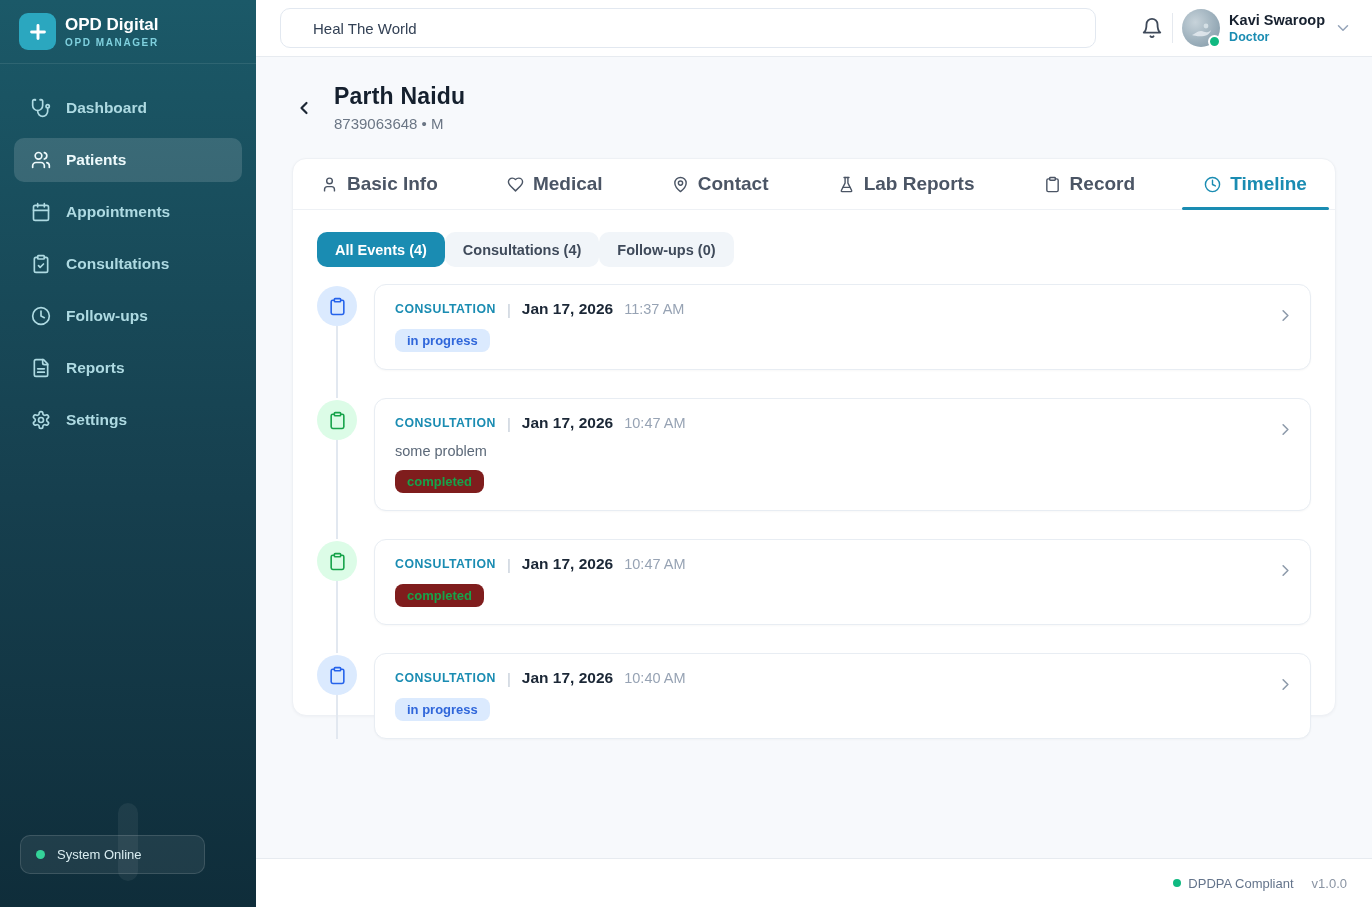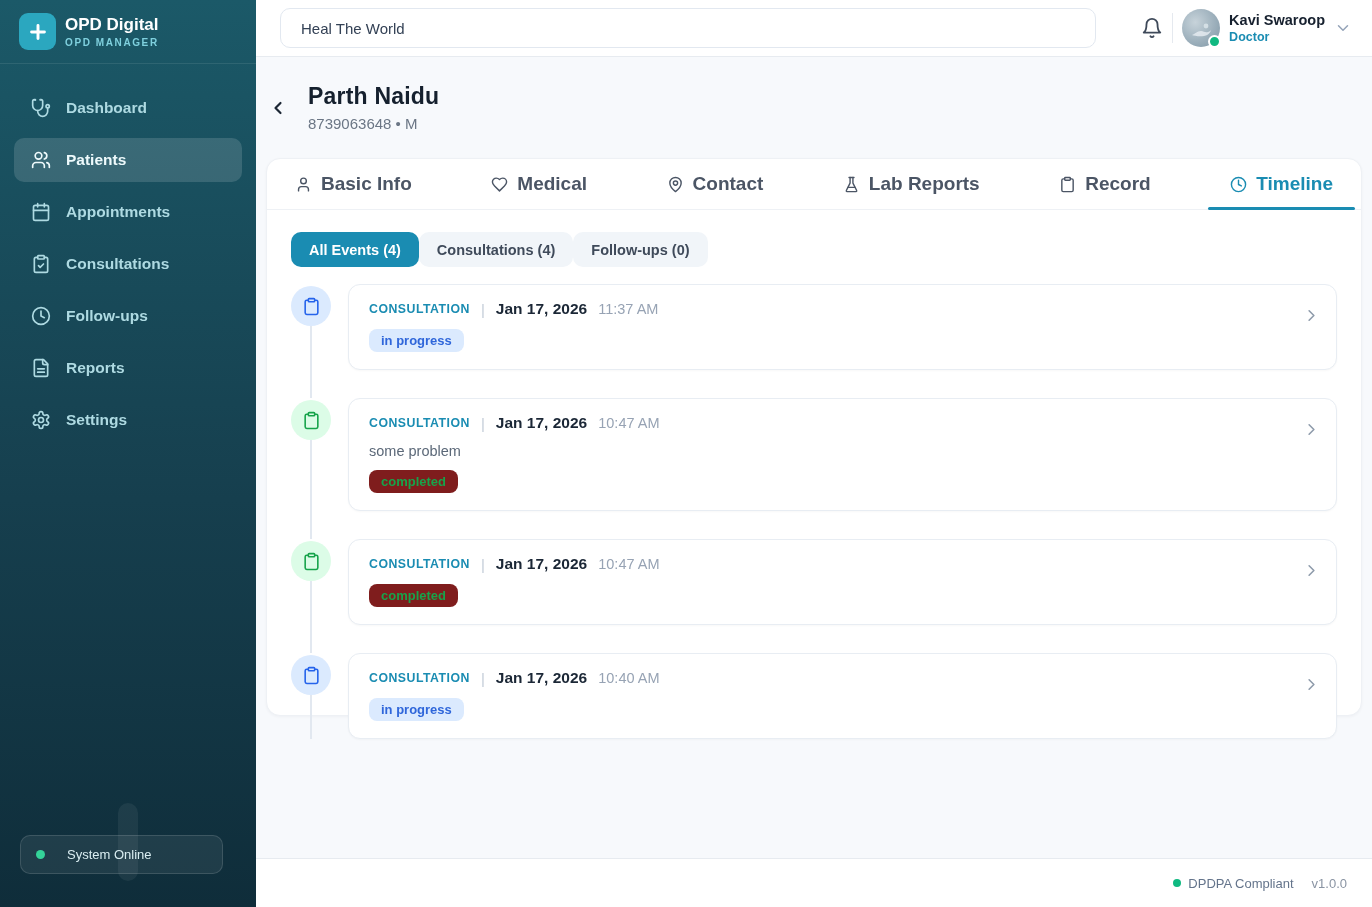--- a/index.html
+++ b/index.html
@@ -10,41 +10,41 @@
   .sidebar { width:256px; flex:none; background:linear-gradient(180deg,#1b5968 0%,#163f4e 55%,#0f2d3a 100%); position:relative; color:#b4dde5; }
   .side-header { height:64px; display:flex; align-items:center; gap:9px; padding:0 19px; border-bottom:1px solid rgba(255,255,255,.09); }
   .logo { width:37px; height:37px; border-radius:9px; background:#2ba7bf; display:flex; align-items:center; justify-content:center; color:#fff; flex:none; }
   .brand-name { font-size:17px; font-weight:700; color:#ffffff; line-height:1.15; }
   .brand-sub { font-size:10px; font-weight:700; letter-spacing:1.6px; color:#7fd0de; margin-top:2px; }
   .nav { padding:22px 14px; display:flex; flex-direction:column; gap:8px; }
   .nav-item { height:44px; border-radius:10px; display:flex; align-items:center; gap:15px; padding:0 17px; font-size:15.5px; font-weight:600; color:#aedae2; cursor:pointer; }
   .nav-item.active { background:rgba(255,255,255,.14); color:#eefafc; }
   .nav-item svg { width:20px; height:20px; flex:none; }
   .scroll-thumb { position:absolute; left:118px; top:803px; width:20px; height:78px; border-radius:10px; background:rgba(255,255,255,.06); }
-  .system-online { position:absolute; left:20px; bottom:33px; width:203px; height:39px; border-radius:10px; background:rgba(255,255,255,.07); border:1px solid rgba(255,255,255,.13); display:flex; align-items:center; gap:22px; padding:0 15px; font-size:13px; color:#d9edf1; }
+  .system-online { position:absolute; left:20px; bottom:33px; width:185px; height:39px; border-radius:10px; background:rgba(255,255,255,.07); border:1px solid rgba(255,255,255,.13); display:flex; align-items:center; gap:12px; padding:0 15px; font-size:13px; color:#d9edf1; }
   .dot { width:9px; height:9px; border-radius:50%; background:#34d399; flex:none; }
 
   
   .main { flex:1; display:flex; flex-direction:column; min-width:0; }
   .topbar { height:57px; background:#fff; border-bottom:1px solid #e7ebf0; display:flex; align-items:center; padding:0 20px 0 24px; flex:none; }
-  .search { width:816px; height:40px; border:1px solid #e2e8f0; border-radius:10px; padding:0 20px; font-size:15px; color:#334155; font-family:inherit; outline:none; background:#fff; }
+  .search { width:816px; height:40px; border:1px solid #e2e8f0; border-radius:10px; padding:0 32px; font-size:15px; color:#334155; font-family:inherit; outline:none; background:#fff; }
   .topbar-right { margin-left:auto; display:flex; align-items:center; gap:9px; }
   .icon-btn { background:none; border:none; color:#3f4a5a; cursor:pointer; display:flex; }
   .icon-btn svg { width:22px; height:22px; }
   .vdivider { width:1px; height:30px; background:#e5e9ef; }
   .avatar-wrap { position:relative; width:38px; height:38px; flex:none; }
   .avatar { width:38px; height:38px; border-radius:50%; background:radial-gradient(circle at 35% 35%, #c7d3da 0%, #9db0bc 55%, #7e95a4 100%); overflow:hidden; }
   .avatar svg { width:100%; height:100%; }
   .status-dot { position:absolute; right:-1px; bottom:-1px; width:13px; height:13px; border-radius:50%; background:#10b981; border:2px solid #fff; }
   .user-name { font-size:14.5px; font-weight:700; color:#17212f; line-height:1.2; }
   .user-role { font-size:12.5px; font-weight:600; color:#1a8cb2; margin-top:1px; }
   .chev-down { color:#94a3b8; display:flex; }
   .chev-down svg { width:18px; height:18px; }
 
-  .content { flex:1; padding:26px 10px 0; overflow:hidden; }
+  .content { flex:1; padding:26px 36px 0; overflow:hidden; }
   .patient-header { display:flex; align-items:center; gap:18px; margin-bottom:26px; }
   .back-btn { background:none; border:none; cursor:pointer; color:#1c2734; display:flex; padding:2px; }
   .back-btn svg { width:20px; height:20px; }
   .patient-name { font-size:23px; font-weight:800; color:#15202e; letter-spacing:.2px; }
   .patient-sub { font-size:15px; color:#6b7685; margin-top:5px; }
 
   .panel { background:#fff; border:1px solid #eef1f5; border-radius:14px; height:558px; box-shadow:0 1px 3px rgba(16,24,40,.04); }
   .tabs { display:flex; justify-content:space-between; align-items:stretch; padding:0 28px; height:51px; border-bottom:1px solid #eef1f5; }
   .tab { position:relative; display:flex; align-items:center; gap:9px; font-size:19px; font-weight:600; color:#4b5565; cursor:pointer; }
   .tab svg { width:17px; height:17px; }

